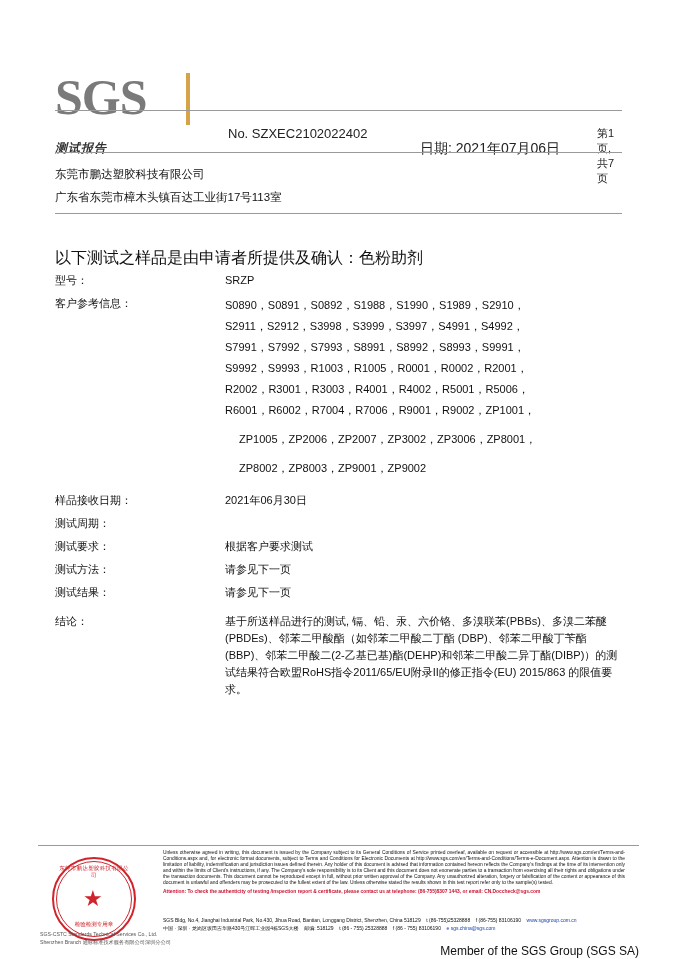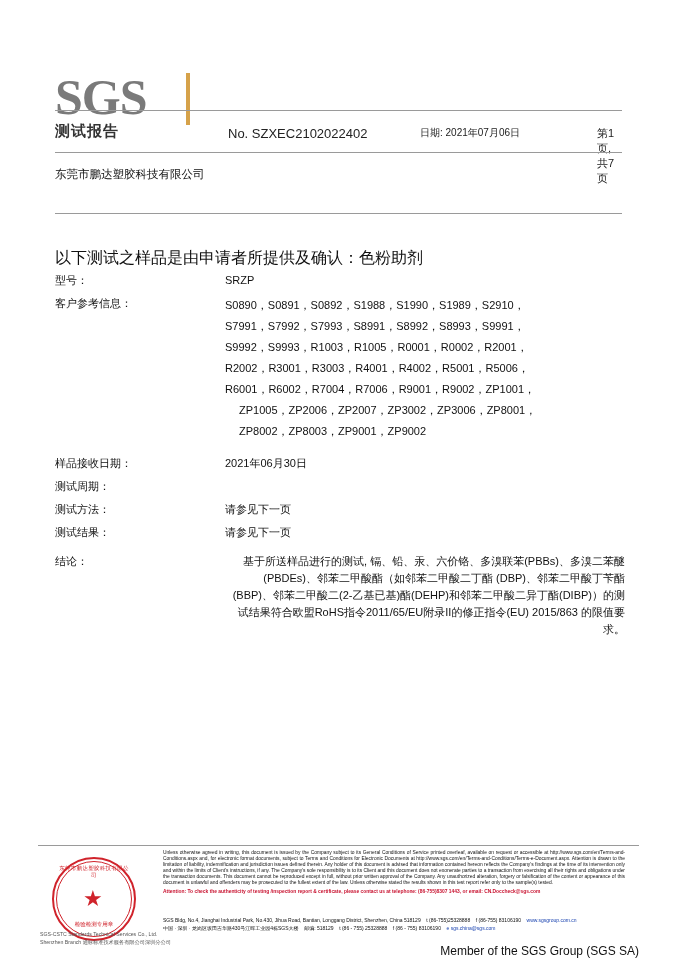--- a/index.html
+++ b/index.html
@@ -60,38 +60,39 @@
   .title-row {
     position: absolute;
     left: 55px;
     right: 55px;
     top: 122px;
     height: 26px;
   }
   .report-title {
     position: absolute;
     left: 0;
-    top: 0;
-    font-size: 15px;
+    top: 18px;
+    font-size: 12px;
     font-weight: bold;
     color: #333333;
     letter-spacing: 1px;
+    font-style: italic;
   }
   .report-no {
     position: absolute;
     left: 173px;
     top: 4px;
     font-size: 13px;
     color: #222222;
   }
   .report-date {
     position: absolute;
     left: 365px;
-    top: 4px;
-    font-size: 10px;
+    top: 18px;
+    font-size: 14px;
     color: #222222;
   }
   .report-page {
     position: absolute;
     left: 542px;
     top: 4px;
     font-size: 11px;
     color: #222222;
   }
 
@@ -153,27 +154,27 @@
     flex: 1;
     line-height: 16px;
   }
   .info-value .ref-line {
     display: block;
     line-height: 21px;
     white-space: pre;
   }
   .indent-line {
     padding-left: 14px;
+    margin-top: 8px;
   }
 
   .gap-row { margin-bottom: 13px; }
 
   .conclusion-text {
     line-height: 17px;
-    text-align: right;
   }
 
   
   .hr-footer {
     position: absolute;
     left: 38px;
     right: 38px;
     top: 845px;
     border-top: 1px solid #9a9a9a;
   }
@@ -306,56 +307,62 @@
     <div class="report-title">测试报告</div>
     <div class="report-no">No. SZXEC2102022402</div>
     <div class="report-date">日期: 2021年07月06日</div>
     <div class="report-page">第1页,共7页</div>
   </div>
 
   <div class="hr-title"></div>
 
   <div class="client">
     <div>东莞市鹏达塑胶科技有限公司</div>
+    <div>广东省东莞市樟木头镇百达工业街17号113室</div>
   </div>
 
   <div class="hr-client"></div>
 
   <div class="sample-statement">以下测试之样品是由申请者所提供及确认：色粉助剂</div>
 
   <div class="info-table">
 
 
     <div class="info-row">
       <div class="info-label">型号：</div>
       <div class="info-value">SRZP</div>
     </div>
 
     <div class="info-row gap-row">
       <div class="info-label">客户参考信息：</div>
       <div class="info-value">
         <span class="ref-line">S0890，S0891，S0892，S1988，S1990，S1989，S2910，</span>
+        <span class="ref-line">S2911，S2912，S3998，S3999，S3997，S4991，S4992，</span>
         <span class="ref-line">S7991，S7992，S7993，S8991，S8992，S8993，S9991，</span>
         <span class="ref-line">S9992，S9993，R1003，R1005，R0001，R0002，R2001，</span>
         <span class="ref-line">R2002，R3001，R3003，R4001，R4002，R5001，R5006，</span>
         <span class="ref-line">R6001，R6002，R7004，R7006，R9001，R9002，ZP1001，</span>
         <span class="ref-line indent-line">ZP1005，ZP2006，ZP2007，ZP3002，ZP3006，ZP8001，</span>
         <span class="ref-line indent-line">ZP8002，ZP8003，ZP9001，ZP9002</span>
       </div>
     </div>
 
     <div class="info-row">
       <div class="info-label">样品接收日期：</div>
       <div class="info-value">2021年06月30日</div>
     </div>
 
     <div class="info-row">
       <div class="info-label">测试周期：</div>
     </div>
 
+    <div class="info-row">
+      <div class="info-label">测试要求：</div>
+      <div class="info-value">根据客户要求测试</div>
+    </div>
 
     <div class="info-row">
       <div class="info-label">测试方法：</div>
       <div class="info-value">请参见下一页</div>
     </div>
 
     <div class="info-row gap-row">
       <div class="info-label">测试结果：</div>
       <div class="info-value">请参见下一页</div>
     </div>

